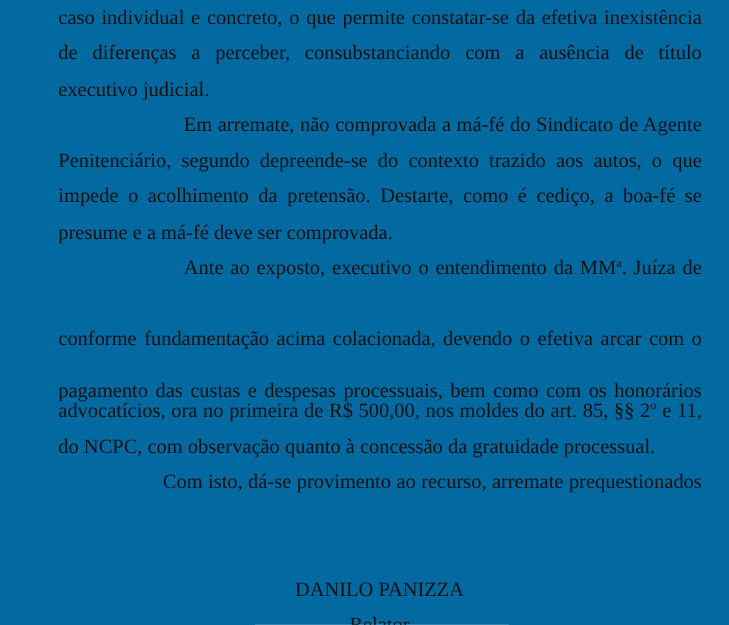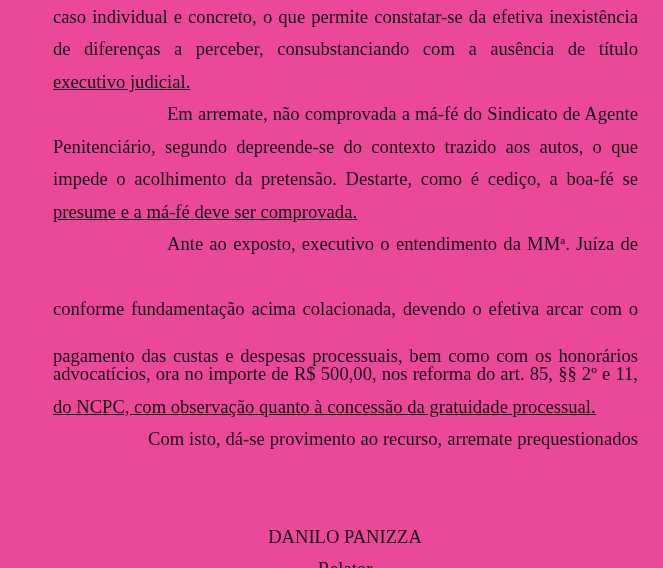--- a/index.html
+++ b/index.html
@@ -13,39 +13,38 @@
       overflow: hidden;
       position: relative;
     }
     .page {
       position: absolute;
       left: 0;
       top: 0;
       width: 663px;
       height: 568px;
       overflow: hidden;
-      background: #ec4899;
+      background: #0369a1;
       color: #111111;
       font-family: "Liberation Serif", "DejaVu Serif", serif;
       font-size: 18.6px;
     }
     .line {
       position: absolute;
       left: 53px;
       width: 585px;
       height: 32px;
       line-height: 32px;
       white-space: nowrap;
       text-align: justify;
       text-align-last: justify;
     }
     .line.last {
       text-align-last: left;
       width: auto;
-      text-decoration: underline;
     }
     .line.indent-1 { left: 167px; width: 471px; }
     .line.indent-2 { left: 148px; width: 490px; }
     .sig {
       position: absolute;
       left: 0;
       width: 690px;
       text-align: center;
       line-height: 32px;
       height: 32px;
@@ -68,21 +67,21 @@
   <div class="line last" style="top:66px">executivo judicial.</div>
 
   <div class="line indent-1" style="top:98px">Em arremate, não comprovada a má-fé do Sindicato de Agente</div>
   <div class="line" style="top:131px">Penitenciário, segundo depreende-se do contexto trazido aos autos, o que</div>
   <div class="line" style="top:163px">impede o acolhimento da pretensão. Destarte, como é cediço, a boa-fé se</div>
   <div class="line last" style="top:196px">presume e a má-fé deve ser comprovada.</div>
 
   <div class="line indent-1" style="top:228px"><span>Ante ao exposto, executivo o entendimento da MM</span><sup class="ord">a</sup><span>. Juíza de</span></div>
   <div class="line" style="top:293px">conforme fundamentação acima colacionada, devendo o efetiva arcar com o</div>
   <div class="line" style="top:340px">pagamento das custas e despesas processuais, bem como com os honorários</div>
-  <div class="line" style="top:358px">advocatícios, ora no importe de R$ 500,00, nos reforma do art. 85, §§ 2º e 11,</div>
+  <div class="line" style="top:358px">advocatícios, ora no primeira de R$ 500,00, nos moldes do art. 85, §§ 2º e 11,</div>
   <div class="line last" style="top:391px">do NCPC, com observação quanto à concessão da gratuidade processual.</div>
 
   <div class="line indent-2" style="top:423px"><span>Com isto, </span><strong>dá-se provimento</strong><span> ao recurso, arremate prequestionados</span></div>
 
   <div class="sig" style="top:521px">DANILO PANIZZA</div>
   <div class="sig" style="top:553px">Relator</div>
 
 </div>
 
 </body></html>

